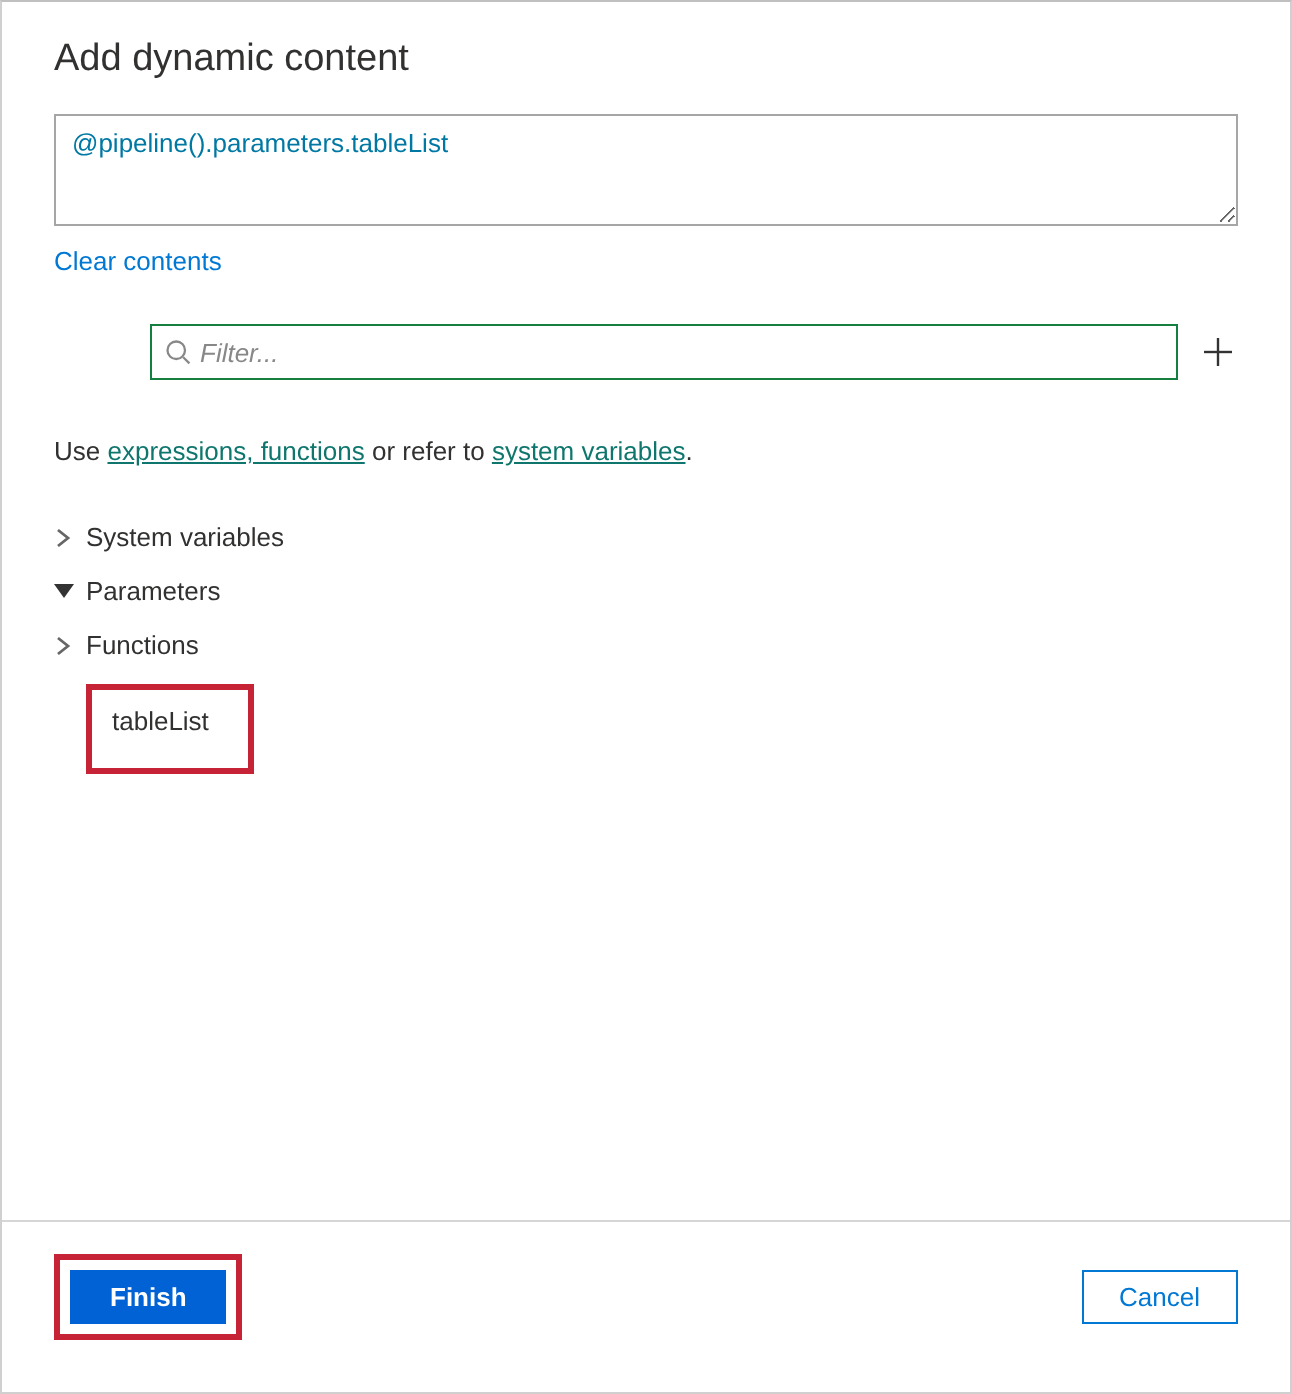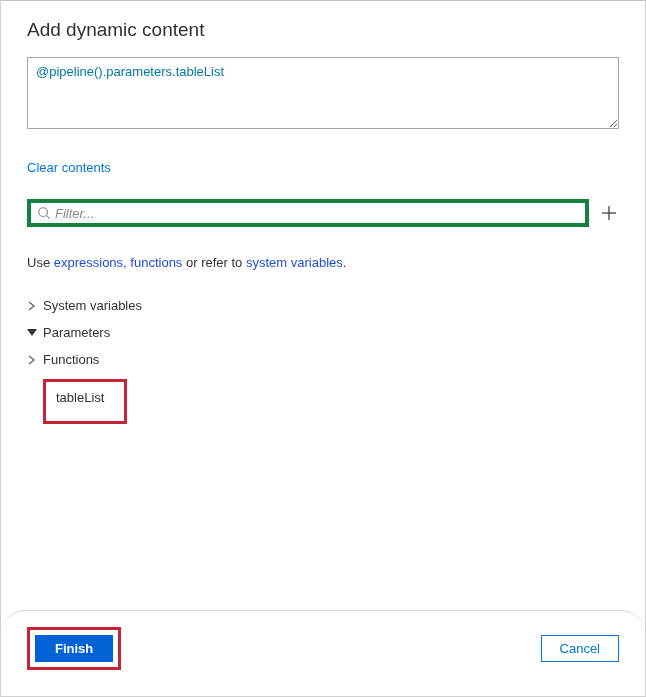--- a/index.html
+++ b/index.html
@@ -18,50 +18,51 @@
       padding: 18px 26px 0 26px;
     }
     .title {
       font-size: 19px;
       font-weight: 400;
       color: #323130;
       margin-bottom: 16px;
     }
     .expression-box {
       width: 100%;
-      height: 72px;
+      height: 56px;
       border: 1px solid #a6a6a6;
       padding: 6px 8px;
       font-family: "Segoe UI", sans-serif;
       font-size: 13px;
       color: #0078a4;
       resize: both;
       outline: none;
     }
     .clear-link {
       display: inline-block;
-      margin-top: 28px;
+      margin-top: 7px;
       color: #0078d4;
       font-size: 13px;
       cursor: pointer;
     }
     .filter-row {
       display: flex;
       align-items: center;
       margin-top: 24px;
       gap: 10px;
     }
     .filter-wrap {
       flex: 1;
       position: relative;
-      border: 4px solid #15803d;
+      border: 1px solid #15803d;
       height: 28px;
       display: flex;
       align-items: center;
       padding: 0 6px;
+      margin-left: 48px;
     }
     .filter-icon {
       width: 14px;
       height: 14px;
       color: #888;
       flex-shrink: 0;
       margin-right: 4px;
     }
     .filter-input {
       border: none;
@@ -84,21 +85,22 @@
       cursor: pointer;
       user-select: none;
       font-weight: 300;
     }
     .help-text {
       margin-top: 28px;
       font-size: 13px;
       color: #323130;
     }
     .help-text a {
-      color: #1d4ed8;
+      color: #0f766e;
+      text-decoration: underline;
       cursor: pointer;
     }
     .tree {
       margin-top: 22px;
     }
     .tree-section {
       display: flex;
       align-items: center;
       padding: 6px 0;
       cursor: pointer;
@@ -131,21 +133,20 @@
     .footer {
       position: absolute;
       bottom: 0;
       left: 0;
       right: 0;
       border-top: 1px solid #d6d6d6;
       padding: 16px 26px 26px 26px;
       display: flex;
       justify-content: space-between;
       align-items: center;
-      border-radius: 24px;
     }
     .finish-wrap {
       border: 3px solid #c62336;
       display: inline-block;
       padding: 5px;
     }
     .finish-btn {
       background: #0062d4;
       color: #fff;
       border: none;

